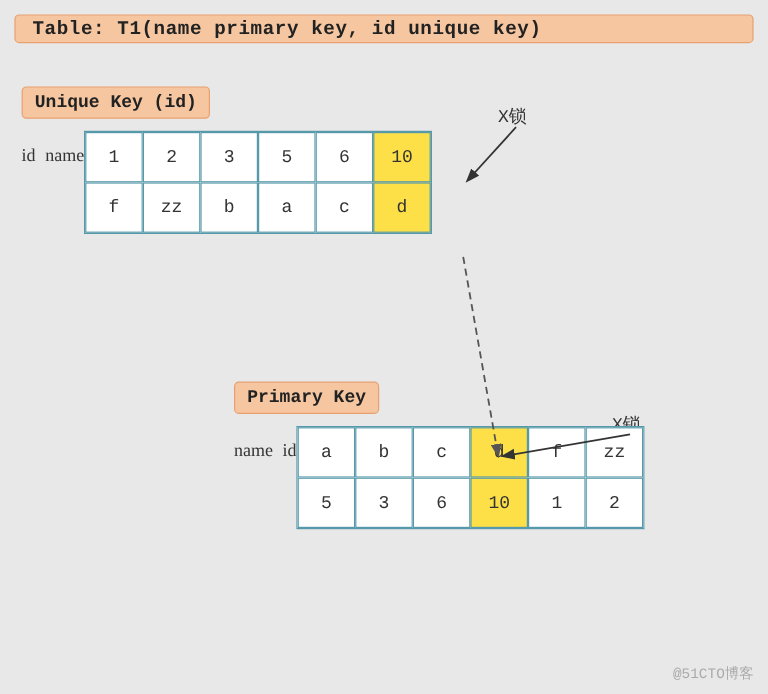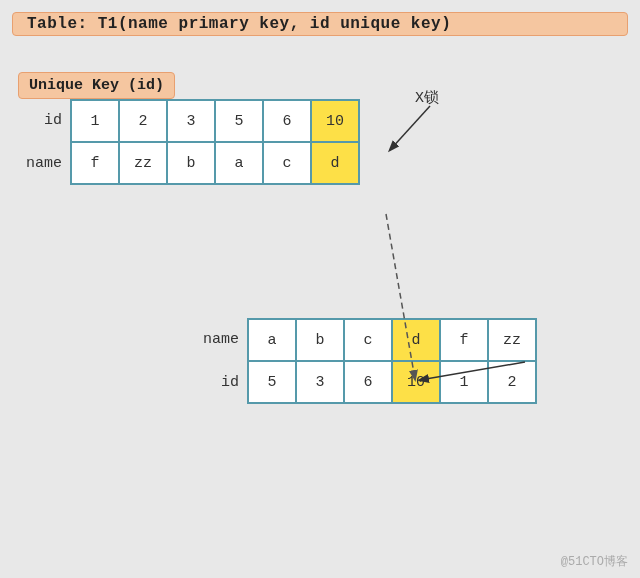--- a/index.html
+++ b/index.html
@@ -36,32 +36,34 @@
 
     .section-label {
       display: inline-block;
       background: #f5c6a0;
       border: 1.5px solid #e8a070;
       border-radius: 4px;
       padding: 4px 10px;
       font-size: 15px;
       font-weight: bold;
       color: #222;
+      margin-bottom: 10px;
     }
 
     .table-wrapper {
       display: flex;
       align-items: stretch;
     }
 
     .row-label {
       width: 52px;
       display: flex;
-      flex-direction: column;
+      flex-direction: row;
       justify-content: space-around;
+      font-family: Liberation Serif, serif;
     }
 
     .row-label-cell {
       height: 42px;
       display: flex;
       align-items: center;
       justify-content: flex-end;
       padding-right: 8px;
       font-size: 15px;
       color: #333;
@@ -150,20 +152,21 @@
       </div>
     </div>
   </div>
 </div>
 
 <div style="position:absolute; top:88px; left:415px; font-size:15px; color:#333; font-family:'Courier New',Courier,monospace;">X锁</div>
 
 <div style="position:absolute; top:344px; left:510px; font-size:15px; color:#333; font-family:'Courier New',Courier,monospace;">X锁</div>
 
 <div class="primary-key-section">
+  <div class="section-label">Primary Key</div>
   <div class="table-wrapper">
     <div class="row-label">
       <div class="row-label-cell">name</div>
       <div class="row-label-cell">id</div>
     </div>
     <div class="table-grid">
       <div class="table-row">
         <div class="table-cell">a</div>
         <div class="table-cell">b</div>
         <div class="table-cell">c</div>

